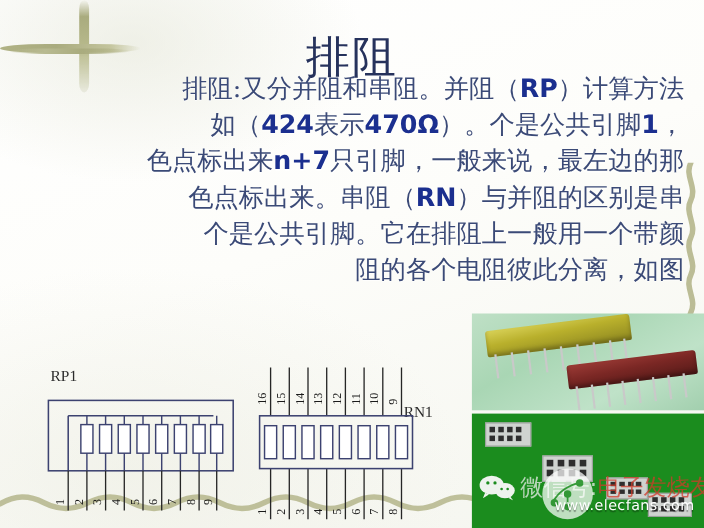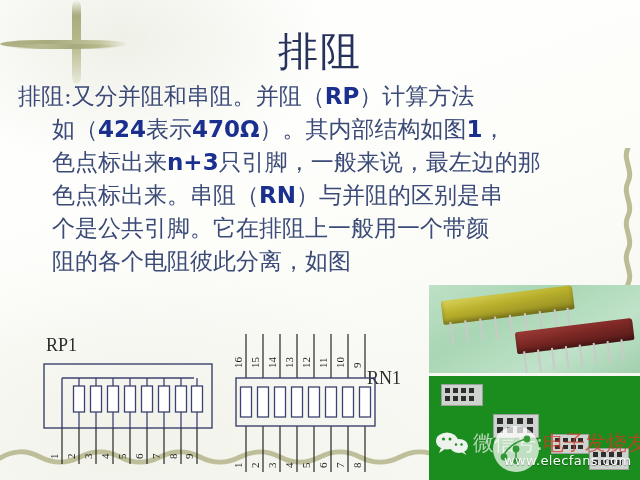--- a/index.html
+++ b/index.html
@@ -46,32 +46,33 @@
   }
 
   
   #title{
     position:absolute;left:0;top:24px;width:640px;text-align:center;
     font-size:40px;color:#26325c;letter-spacing:2px;
     font-family:"DejaVu Serif","Liberation Serif",serif;
     text-shadow:0 1px 0 rgba(255,255,255,0.8);
   }
   #bodytext{
-    position:absolute;left:18px;top:80px;width:604px;
+    position:absolute;left:18px;top:65px;width:604px;
     font-size:23px;line-height:33px;color:#3b4a77;
     font-family:"DejaVu Serif","Liberation Serif",serif;
     text-shadow:0 1px 0 rgba(255,255,255,0.7);
+    text-align:right;
   }
   #bodytext .ln{white-space:nowrap;display:block;}
   #bodytext .ind{padding-left:34px;}
   .hi{color:#1b2f8f;font-weight:bold;font-family:"DejaVu Sans","Liberation Sans",sans-serif;}
 
   
   .schem-label{
-    position:absolute;font-size:18px;color:#2b2b2b;
+    position:absolute;font-size:14px;color:#2b2b2b;
     font-family:"Liberation Serif",serif;
   }
   #rp1-label{left:46px;top:335px;}
   #rn1-label{left:367px;top:368px;}
 
   #rp1{position:absolute;left:40px;top:360px;}
   #rn1{position:absolute;left:232px;top:330px;}
 
   
   #photo{
@@ -125,22 +126,22 @@
   </svg>
 
   <svg class="deco wave-bottom" viewBox="0 0 460 18" preserveAspectRatio="none">
     <path d="M0 10 C14 2 26 2 40 9 C54 16 66 16 80 9 C94 2 106 2 120 9 C134 16 146 16 160 9 C174 2 186 2 200 9 C214 16 226 16 240 9 C254 2 266 2 280 9 C294 16 306 16 320 9 C334 2 346 2 360 9 C374 16 386 16 400 9 C414 2 426 2 440 9 C448 13 454 14 460 13" fill="none" stroke="#b0b285" stroke-width="5" stroke-linecap="round" opacity="0.8"></path>
   </svg>
 
   <div id="title">排阻</div>
 
   <div id="bodytext">
       <span class="ln"><span>排阻:又分并阻和串阻。并阻（</span><span class="hi">RP</span><span>）计算方法</span></span>
-      <span class="ln ind"><span>如（</span><span class="hi">424</span><span>表示</span><span class="hi">470Ω</span><span>）。其内部结构如图</span><span class="hi">1</span><span>，</span></span>
-      <span class="ln ind"><span>色点标出来</span><span class="hi">n+3</span><span>只引脚，一般来说，最左边的那</span></span>
+      <span class="ln ind"><span>如（</span><span class="hi">424</span><span>表示</span><span class="hi">470Ω</span><span>）。个是公共引脚</span><span class="hi">1</span><span>，</span></span>
+      <span class="ln ind"><span>色点标出来</span><span class="hi">n+7</span><span>只引脚，一般来说，最左边的那</span></span>
       <span class="ln ind"><span>色点标出来。串阻（</span><span class="hi">RN</span><span>）与并阻的区别是串</span></span>
       <span class="ln ind"><span>个是公共引脚。它在排阻上一般用一个带颜</span></span>
       <span class="ln ind"><span>阻的各个电阻彼此分离，如图</span></span>
     </div>
 
   <div class="schem-label" id="rp1-label">RP1</div>
   <svg id="rp1" width="180" height="118" viewBox="0 0 180 118">
     <g stroke="#3c4270" fill="none" stroke-width="1.4">
 
       <rect x="4" y="4" width="168" height="64"></rect>

